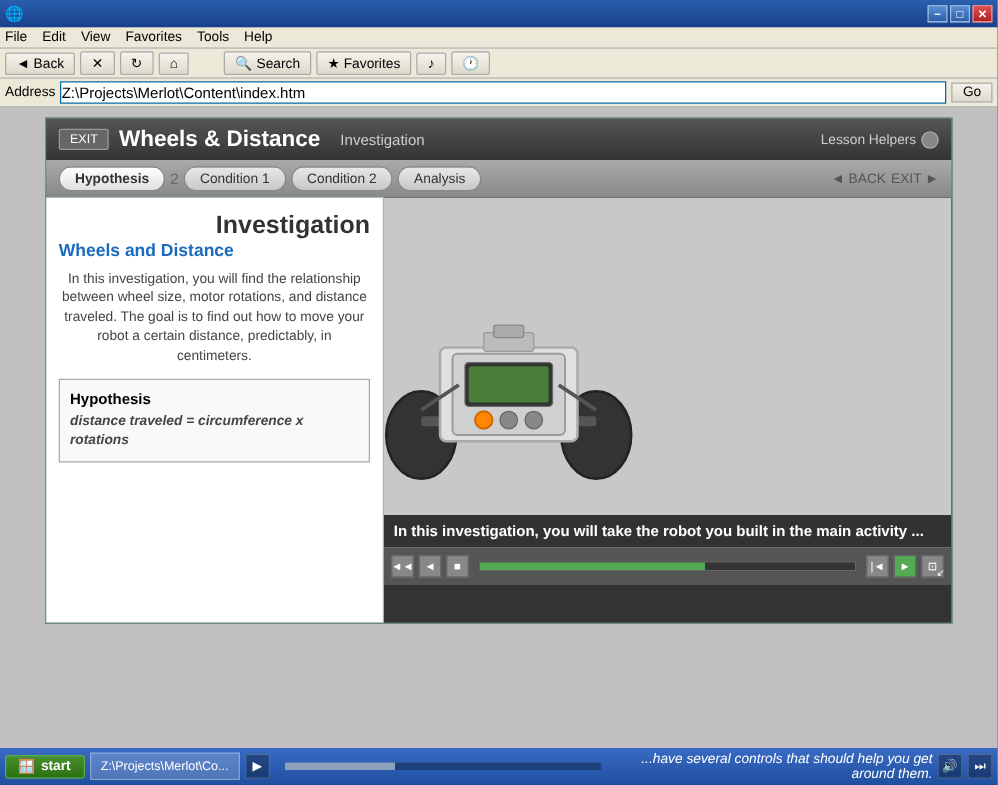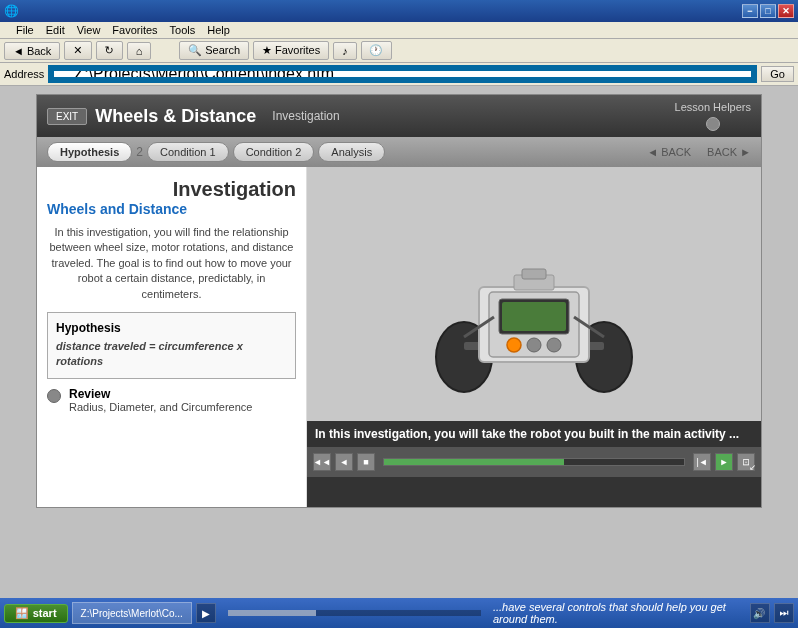--- a/index.html
+++ b/index.html
@@ -21,41 +21,41 @@
       color: white; font-size: 9px; cursor: pointer;
       display: flex; align-items: center; justify-content: center;
     }
     .title-btn.close-btn { background: linear-gradient(to bottom, #e05050, #b02020); }
 
     
     .ie-toolbar {
       background: #ece9d8; border-bottom: 1px solid #aaa;
     }
     .ie-menubar {
-      display: flex; align-items: center; padding: 2px 16px; gap: 12px;
+      display: flex; align-items: center; padding: 2px 4px; gap: 12px;
       font-size: 11px; color: #000;
     }
     .ie-menubar span { cursor: pointer; }
     .ie-navbar {
       display: flex; align-items: center; padding: 2px 4px; gap: 4px;
       background: #ece9d8; border-bottom: 1px solid #aaa;
     }
     .ie-btn {
       background: linear-gradient(to bottom, #f5f3ec, #ddd9cc);
       border: 1px solid #aaa; padding: 2px 8px; font-size: 11px;
       cursor: pointer; display: flex; align-items: center; gap: 3px;
       border-radius: 2px;
     }
     .address-bar {
       display: flex; align-items: center; padding: 2px 4px; gap: 4px;
       background: #ece9d8; border-bottom: 1px solid #aaa; font-size: 11px;
     }
     .address-input {
-      flex: 1; height: 18px; border: 6px solid #0369a1; padding: 0 20px;
-      font-size: 16px; background: white;
+      flex: 1; height: 18px; border: 1px solid #0369a1; padding: 0 0;
+      font-size: 12px; background: white;
     }
     .go-btn {
       background: linear-gradient(to bottom, #f5f3ec, #ddd9cc);
       border: 1px solid #aaa; padding: 1px 8px; font-size: 11px; cursor: pointer;
     }
 
     
     .content-area {
       background: #c0c0c0;
       padding: 8px;
@@ -77,21 +77,21 @@
       display: flex; align-items: center; justify-content: space-between;
     }
     .lesson-header-left { display: flex; align-items: center; gap: 8px; }
     .exit-btn {
       background: #666; border: 1px solid #999; color: white;
       padding: 2px 8px; font-size: 10px; cursor: pointer; border-radius: 2px;
     }
     .lesson-title { color: white; font-size: 18px; font-weight: bold; }
     .lesson-subtitle { color: #ccc; font-size: 12px; margin-left: 8px; }
     .lesson-helpers {
-      color: #ccc; font-size: 11px; display: flex; align-items: center; gap: 4px; flex-direction: column;
+      color: #ccc; font-size: 11px; display: flex; align-items: center; gap: 4px;
     }
     .helpers-circle {
       width: 14px; height: 14px; border-radius: 50%; background: #888;
       border: 1px solid #aaa;
     }
 
     
     .nav-tabs {
       background: linear-gradient(to bottom, #aaa, #888);
       padding: 5px 10px;
@@ -101,21 +101,21 @@
       background: linear-gradient(to bottom, #e8e8e8, #c8c8c8);
       border: 1px solid #888; border-radius: 10px;
       padding: 3px 12px; font-size: 11px; cursor: pointer;
       color: #333;
     }
     .tab.active {
       background: linear-gradient(to bottom, #fff, #e0e0e0);
       font-weight: bold;
     }
     .nav-arrows {
-      margin-left: auto; display: flex; align-items: flex-end; gap: 16px; font-size: 11px; color: #555;
+      margin-left: auto; display: flex; align-items: flex-end; gap: 4px; font-size: 11px; color: #555;
     }
     .nav-arrow-btn {
       background: none; border: none; cursor: pointer; font-size: 11px; color: #555;
     }
 
     
     .lesson-body {
       display: flex; height: 340px;
     }
 
@@ -151,21 +151,21 @@
     }
     .review-content h4 { font-size: 12px; font-weight: bold; }
     .review-content p { font-size: 11px; color: #444; }
 
     
     .right-panel {
       flex: 1; background: #333; position: relative; overflow: hidden;
     }
     .robot-image-area {
       width: 100%; height: 280px; background: #c8c8c8;
-      display: flex; align-items: center; justify-content: center;
+      display: flex; align-items: center; 
       position: relative; overflow: hidden;
     }
 
     .caption-bar {
       background: rgba(0,0,0,0.75); color: white; font-size: 12px; font-weight: bold;
       padding: 6px 8px; position: absolute; bottom: 0; left: 0; right: 0;
     }
 
     
     .video-controls {
@@ -202,21 +202,21 @@
       border: 1px solid #5aaf40; color: white; font-size: 11px; font-weight: bold;
       padding: 2px 10px; cursor: pointer; border-radius: 3px;
       display: flex; align-items: center; gap: 4px;
     }
     .taskbar-item {
       background: rgba(255,255,255,0.2); border: 1px solid rgba(255,255,255,0.3);
       color: white; font-size: 10px; padding: 0 8px; cursor: pointer;
       height: 22px; display: flex; align-items: center;
     }
     .taskbar-caption {
-      flex: 1; color: white; font-size: 11px; font-style: italic; text-align: left;
+      flex: 1; color: white; font-size: 11px; font-style: italic; text-align: right;
     }
     .taskbar-controls { display: flex; gap: 4px; align-items: center; }
     .tb-ctrl-btn {
       width: 20px; height: 20px; background: rgba(0,0,0,0.3); border: 1px solid rgba(255,255,255,0.2);
       color: white; font-size: 10px; display: flex; align-items: center; justify-content: center; cursor: pointer;
     }
     .tb-progress { flex: 1; height: 6px; background: rgba(0,0,0,0.3); margin: 0 8px; }
     .tb-progress-fill { height: 100%; width: 35%; background: rgba(255,255,255,0.5); }
   </style>
 </head>
@@ -286,43 +286,36 @@
         <span>Condition 1</span>
       </div>
       <div class="tab">
         <span>Condition 2</span>
       </div>
       <div class="tab">
         <span>Analysis</span>
       </div>
       <div class="nav-arrows">
         <button class="nav-arrow-btn">◄ BACK</button>
-        <button class="nav-arrow-btn">BACK ►</button>
+        <button class="nav-arrow-btn">EXIT ►</button>
       </div>
     </div>
 
     <div class="lesson-body">
 
       <div class="left-panel">
         <div class="investigation-title">Investigation</div>
         <div class="investigation-subtitle">Wheels and Distance</div>
         <div class="investigation-desc">In this investigation, you will find the relationship between wheel size, motor rotations, and distance traveled. The goal is to find out how to move your robot a certain distance, predictably, in centimeters.</div>
 
         <div class="hypothesis-box">
           <h3>Hypothesis</h3>
           <p class="hypothesis-formula">distance traveled = circumference x rotations</p>
         </div>
 
-        <div class="review-box">
-          <div class="review-circle"></div>
-          <div class="review-content">
-            <h4>Review</h4>
-            <p>Radius, Diameter, and Circumference</p>
-          </div>
-        </div>
       </div>
 
       <div class="right-panel">
 
         <div class="robot-image-area">
 
           <svg width="200" height="220" viewBox="0 0 200 220">
 
             <ellipse cx="30" cy="160" rx="28" ry="35" fill="#333" stroke="#222" stroke-width="2"></ellipse>
             <ellipse cx="170" cy="160" rx="28" ry="35" fill="#333" stroke="#222" stroke-width="2"></ellipse>

